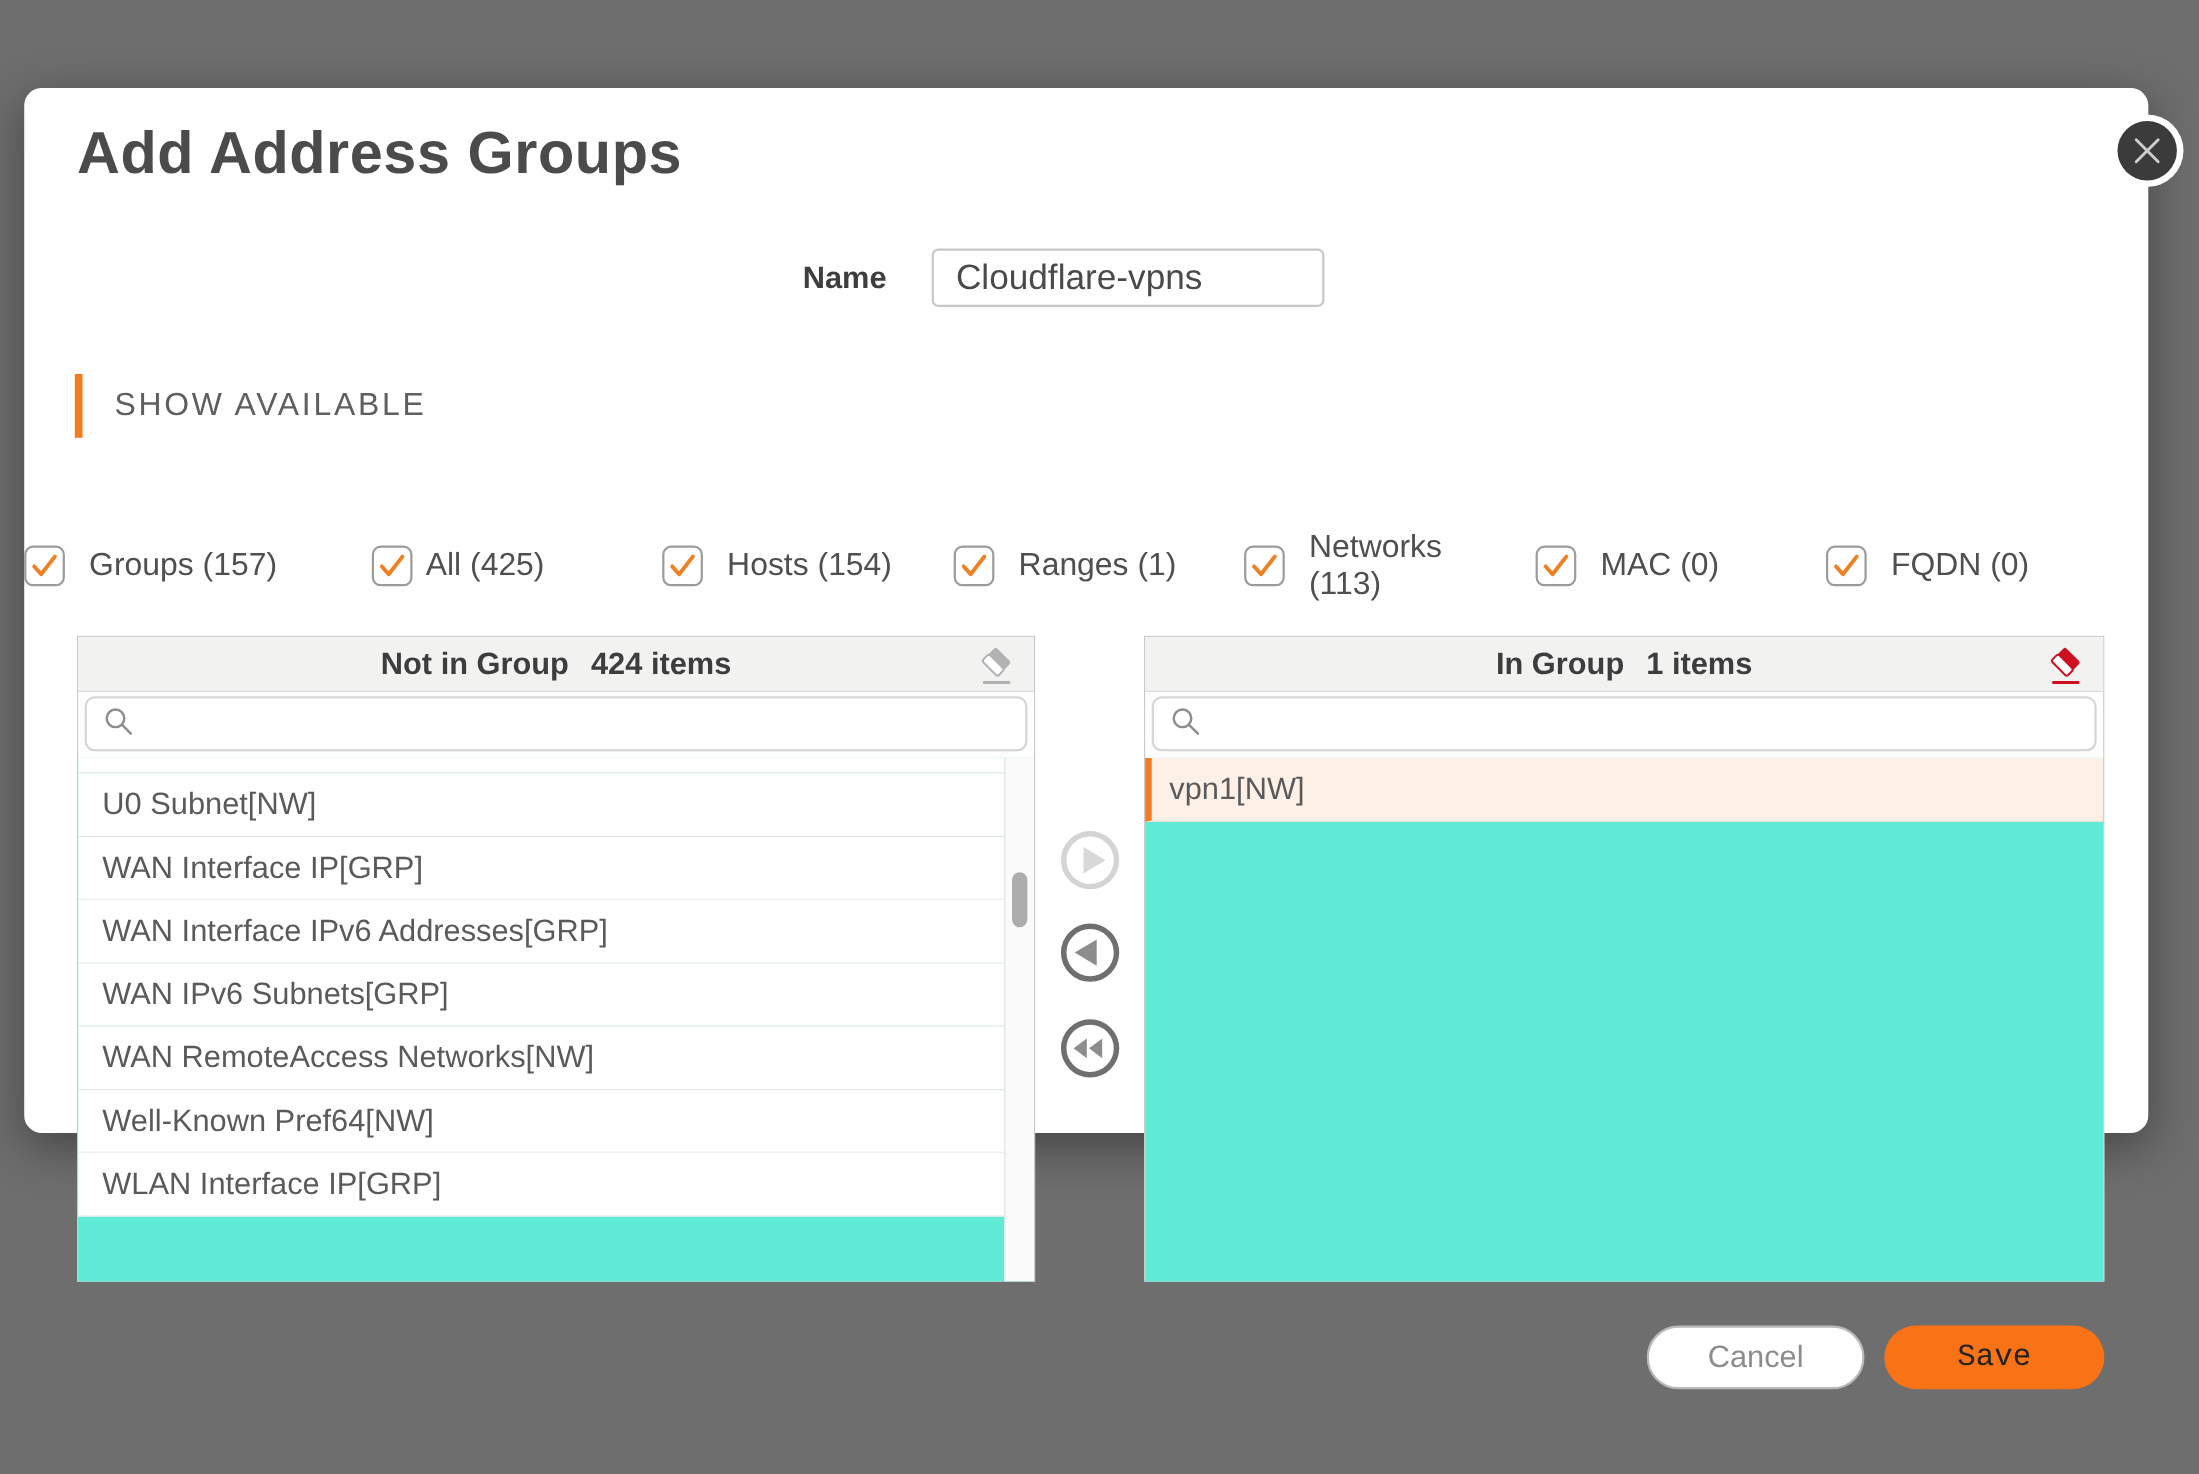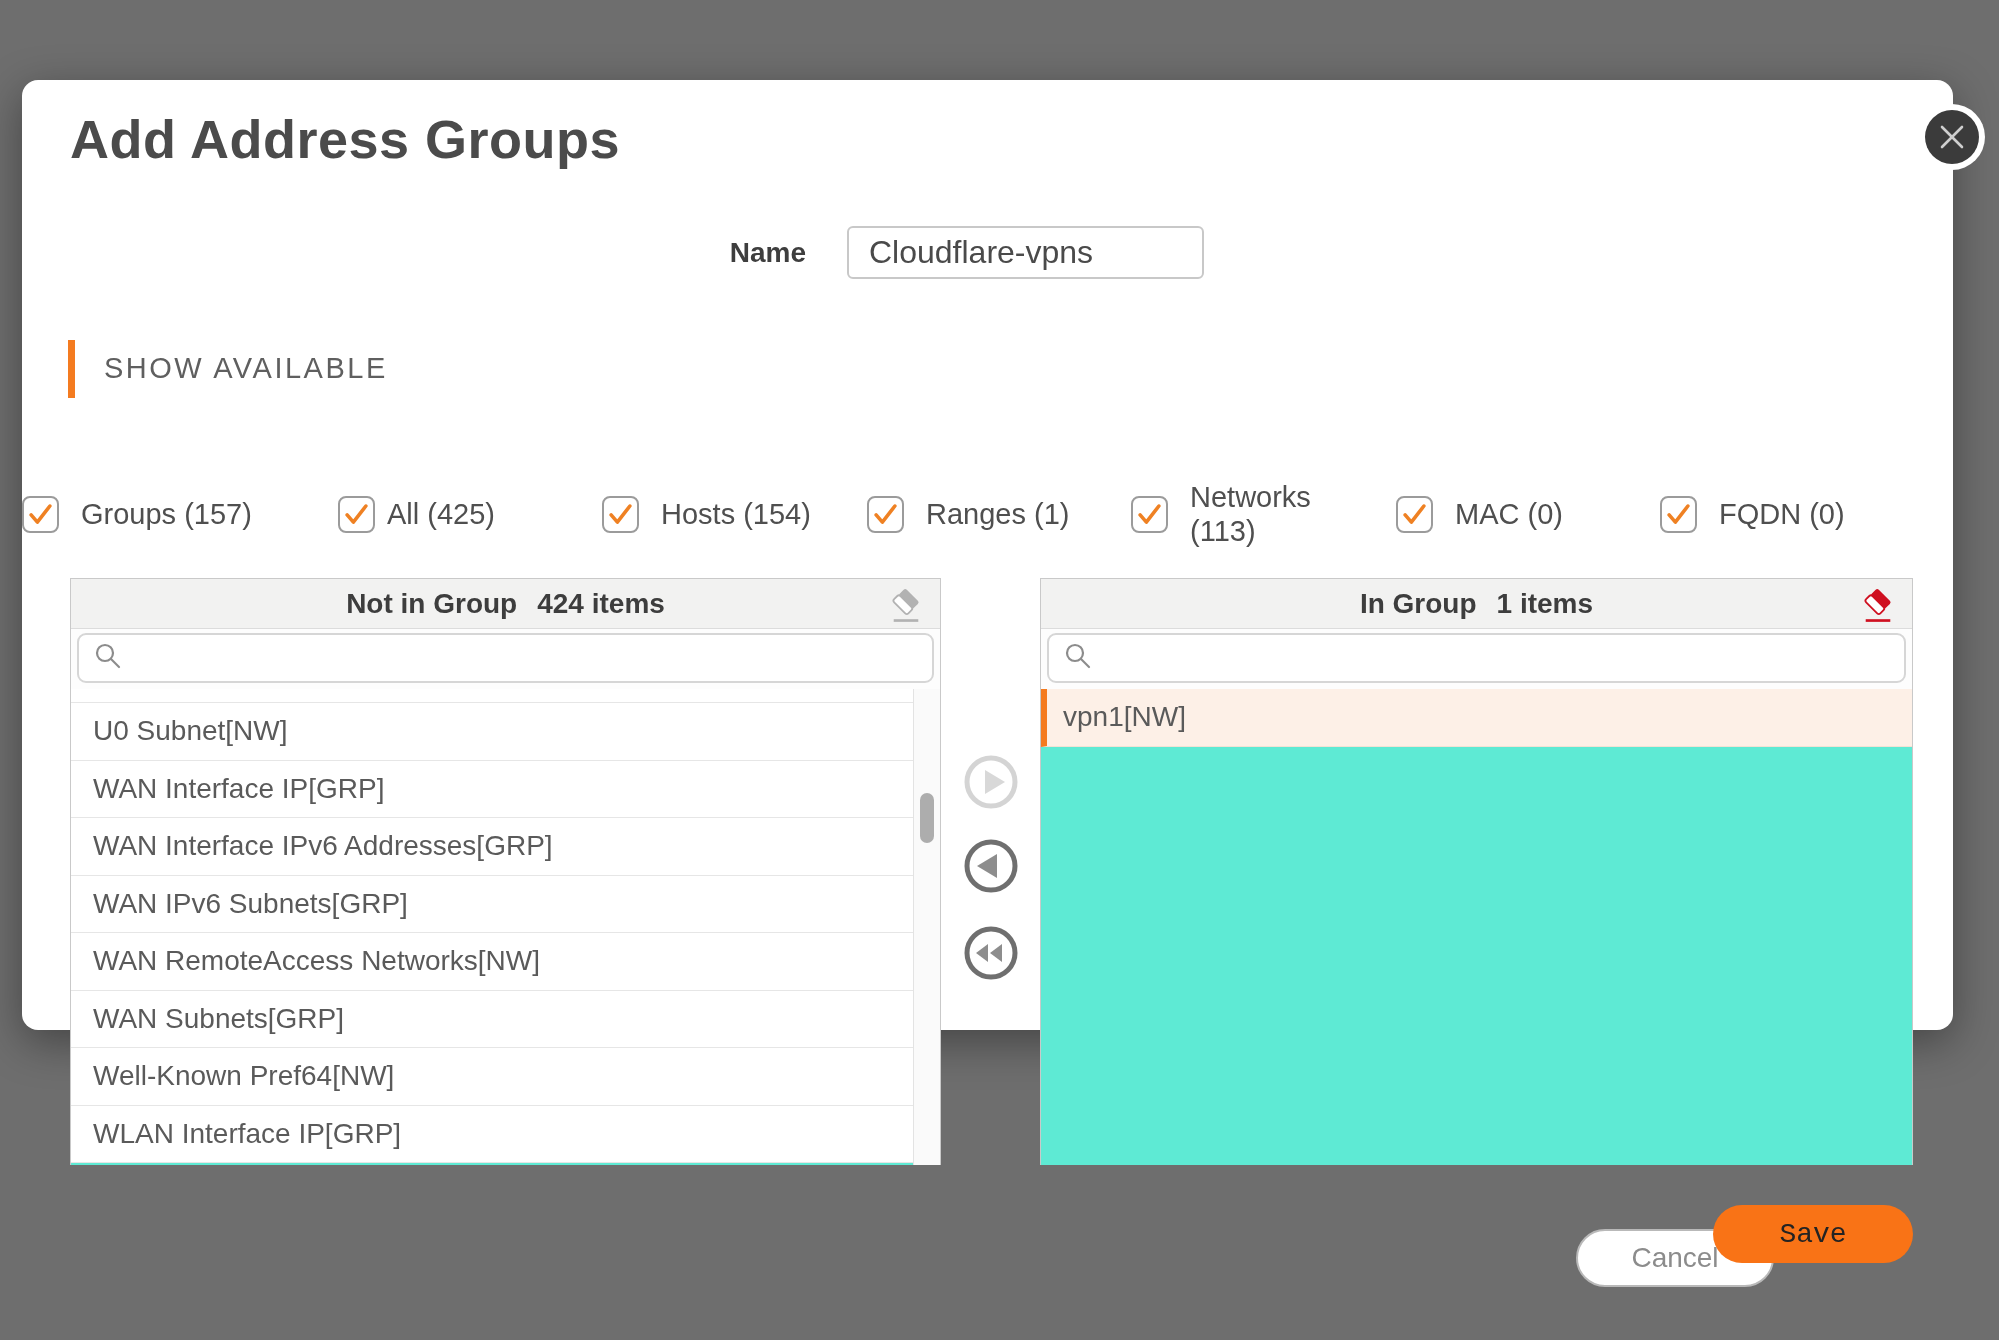--- a/index.html
+++ b/index.html
@@ -82,22 +82,22 @@
   .transfer-btn { position:absolute; left:941px; width:56px; height:56px; border:none;
                   background:transparent; padding:0; cursor:pointer; }
   .transfer-btn svg { display:block; }
   #move-right  { top:674px; cursor:default; }
   #move-left   { top:758px; }
   #move-all-left { top:845px; }
 
   
   .btn { position:absolute; top:1125px; height:58px; border-radius:29px; font-size:28px;
          font-family:inherit; cursor:pointer; }
-  .btn.cancel { left:1554px; width:198px; background:#ffffff; border:2px solid #b9b9b9;
-                color:#8c8c8c;margin-top:24px; }
+  .btn.cancel { left:1475px; width:198px; background:#ffffff; border:2px solid #b9b9b9;
+                color:#8c8c8c; }
   .btn.save { left:1691px; width:200px; border:none; color:#232323; font-weight:500; }
 </style>
 </head>
 <body>
 
 <div id="stage">
   <div class="modal">
 
     <h1 class="title">Add Address Groups</h1>
 
@@ -198,21 +198,20 @@
         <input type="text" value="" style="">
       </div>
       <div class="list">
         <div class="list-inner">
           <div class="row sliver"></div>
           <div class="row">U0 Subnet[NW]</div>
           <div class="row">WAN Interface IP[GRP]</div>
           <div class="row">WAN Interface IPv6 Addresses[GRP]</div>
           <div class="row">WAN IPv6 Subnets[GRP]</div>
           <div class="row">WAN RemoteAccess Networks[NW]</div>
-          <div class="row">WAN Subnets[GRP]</div>
           <div class="row">Well-Known Pref64[NW]</div>
           <div class="row">WLAN Interface IP[GRP]</div>
         </div>
         <div class="vtrack">
           <div class="vthumb"></div>
         </div>
       </div>
     </div>
 
     <button class="transfer-btn" id="move-right" disabled="">

